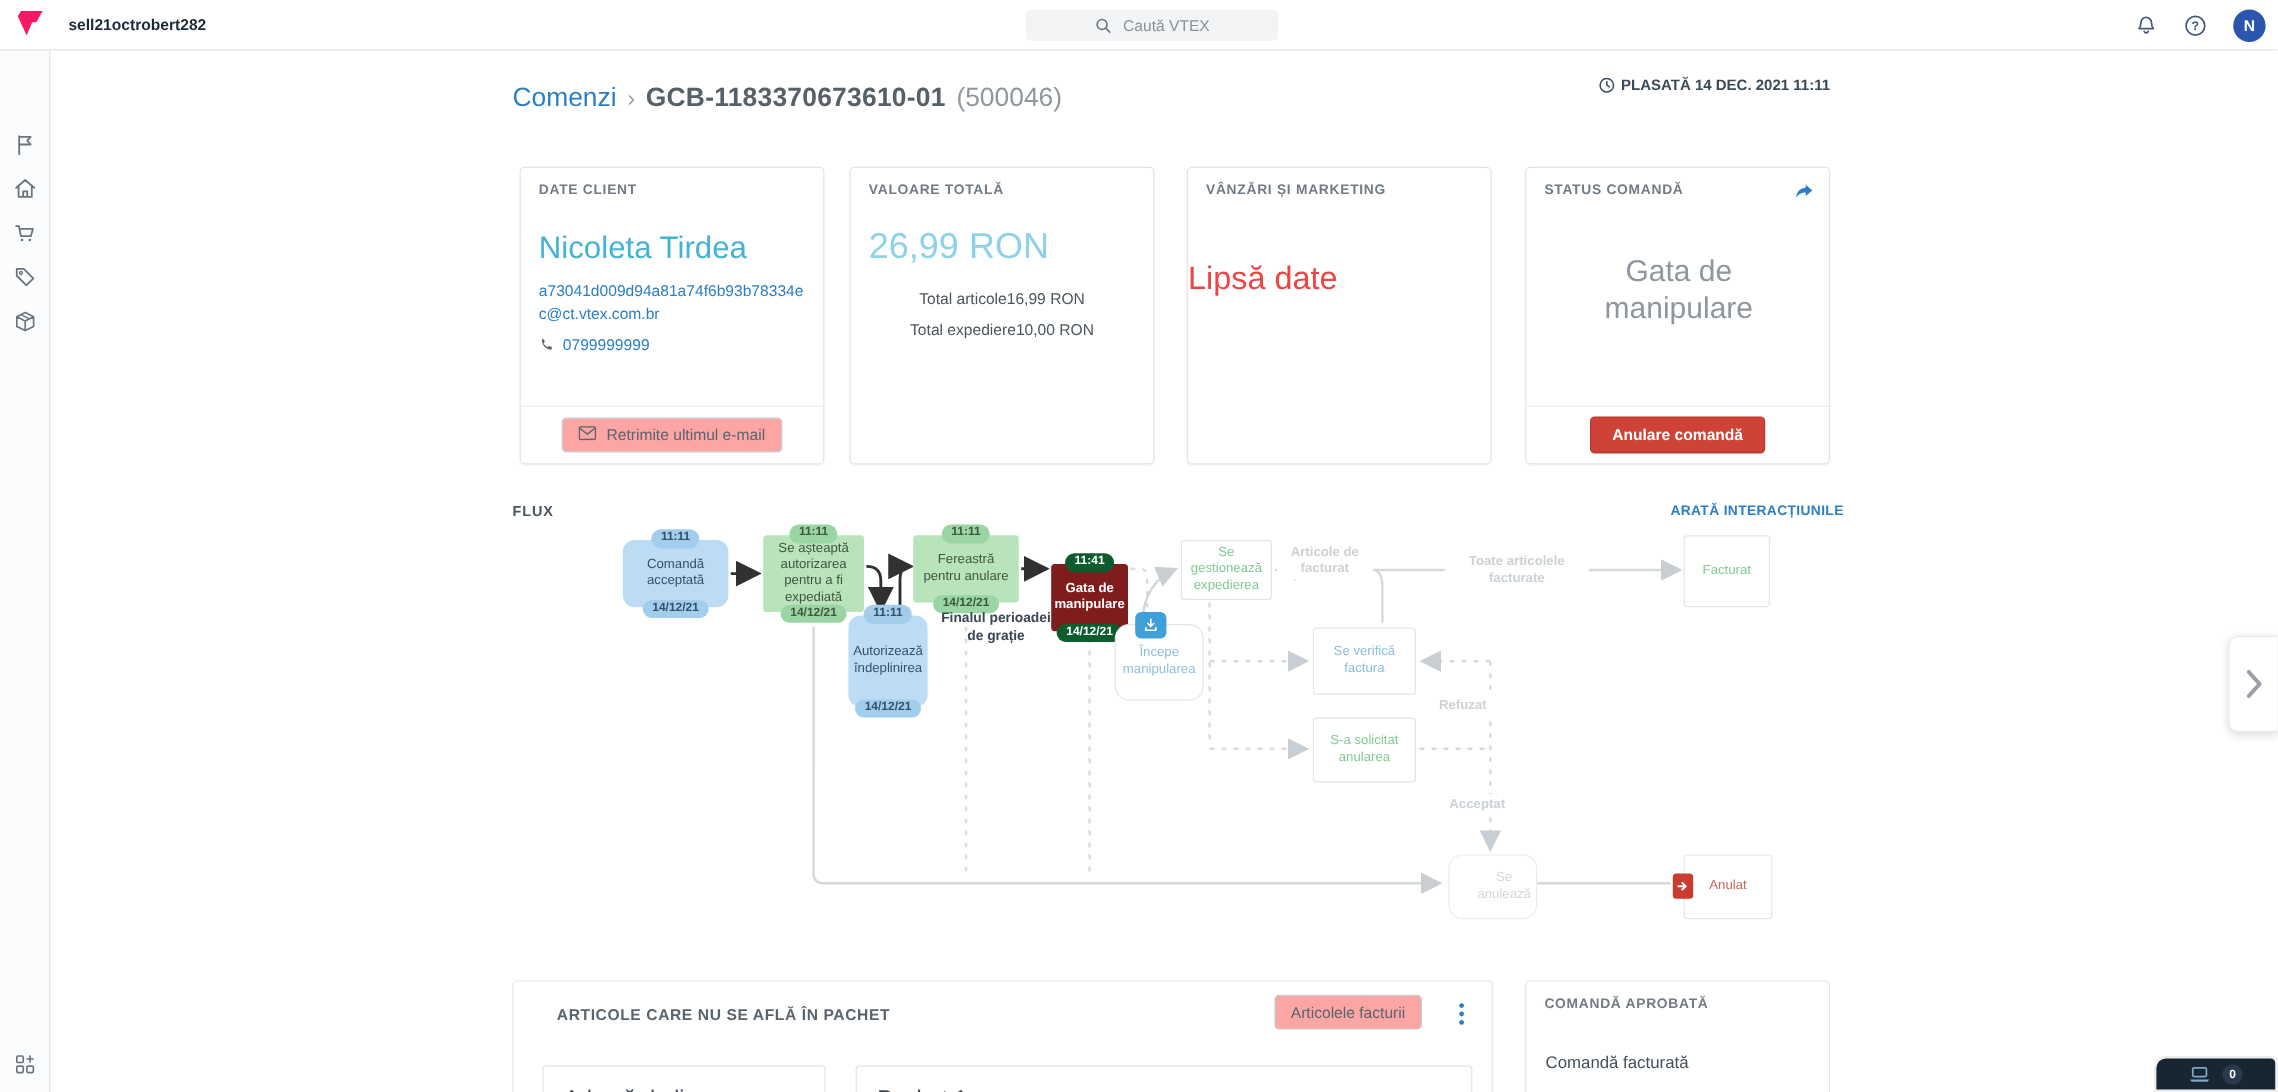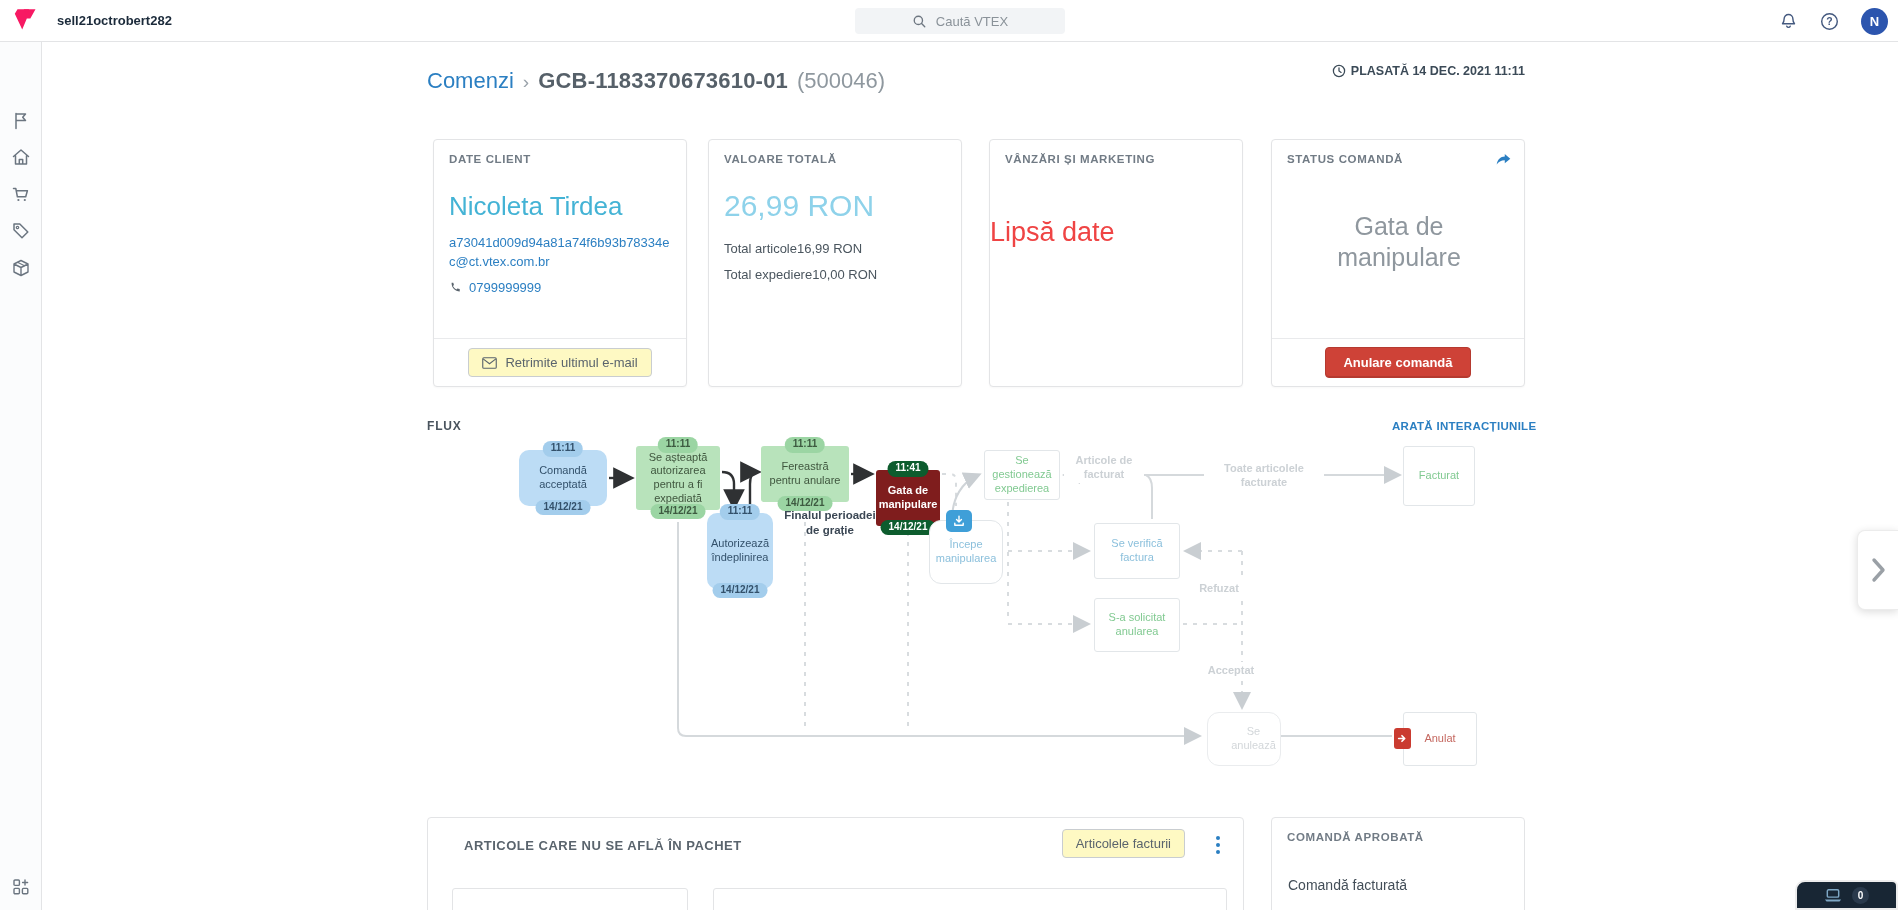--- a/index.html
+++ b/index.html
@@ -39,24 +39,24 @@
 
   
   .card { position:absolute; top:139px; width:254px; height:248px; background:#fff;
     border:1px solid #e3e4e6; border-radius:4px; box-shadow:0 1px 2px rgba(0,0,0,.03); }
   .card-title { padding:13px 15px 0; font-size:11.5px; font-weight:700; letter-spacing:.6px; color:#717b85; }
   .client-name { margin:26px 15px 12px; font-size:26px; font-weight:300; color:#44b3d5; }
   .client-email { margin:0 15px 8px; font-size:13px; color:#2b7fc2; line-height:1.45; word-break:break-all; cursor:pointer; }
   .client-phone { margin:0 15px; font-size:13px; color:#2b7fc2; display:flex; align-items:center; gap:7px; cursor:pointer; }
   .card-footer { position:absolute; bottom:0; left:0; width:100%; height:48px; border-top:1px solid #e9eaec;
     display:flex; align-items:center; justify-content:center; }
-  .btn-ghost { display:inline-flex; align-items:center; gap:8px; border:1px solid #c9cdd0; border-radius:4px;
-    background:#fef9c3; padding:6px 13px; font-size:13px; color:#5a646d; cursor:pointer; }
+  .btn-ghost { display:inline-flex; align-items:flex-start; gap:8px; border:1px solid #c9cdd0; border-radius:4px;
+    background:#fca5a5; padding:6px 13px; font-size:13px; color:#5a646d; cursor:pointer; }
   .total-amount { margin:24px 15px 18px; font-size:30px; font-weight:300; color:#8ed2ea; }
-  .total-row { display:flex; justify-content:flex-start; margin:0 15px 11px; font-size:13px; color:#4a555e; }
+  .total-row { display:flex; justify-content:center; margin:0 15px 11px; font-size:13px; color:#4a555e; }
   .empty-data { text-align:left; margin-top:52px; font-size:27px; font-weight:300; color:#ef4444; }
   .status-big { text-align:center; margin-top:46px; font-size:25px; font-weight:300; color:#8f979e; line-height:1.25; }
   .share-ic { position:absolute; right:12px; top:11px; width:17px; height:17px; color:#2b7fc2; cursor:pointer; }
   .btn-danger { background:#ce4237; border:1px solid #b53a30; color:#fff; font-weight:700; font-size:13px;
     border-radius:4px; padding:7px 17px; cursor:pointer; box-shadow:inset 0 -1px 0 rgba(0,0,0,.12); }
 
   
   .flux-title { position:absolute; left:427px; top:419px; font-size:12px; font-weight:700; color:#4a545e; letter-spacing:.8px; }
   .flux-link { position:absolute; left:1392px; top:420px; font-size:11.5px; font-weight:700; color:#2b7fc2;
     letter-spacing:.3px; cursor:pointer; }

